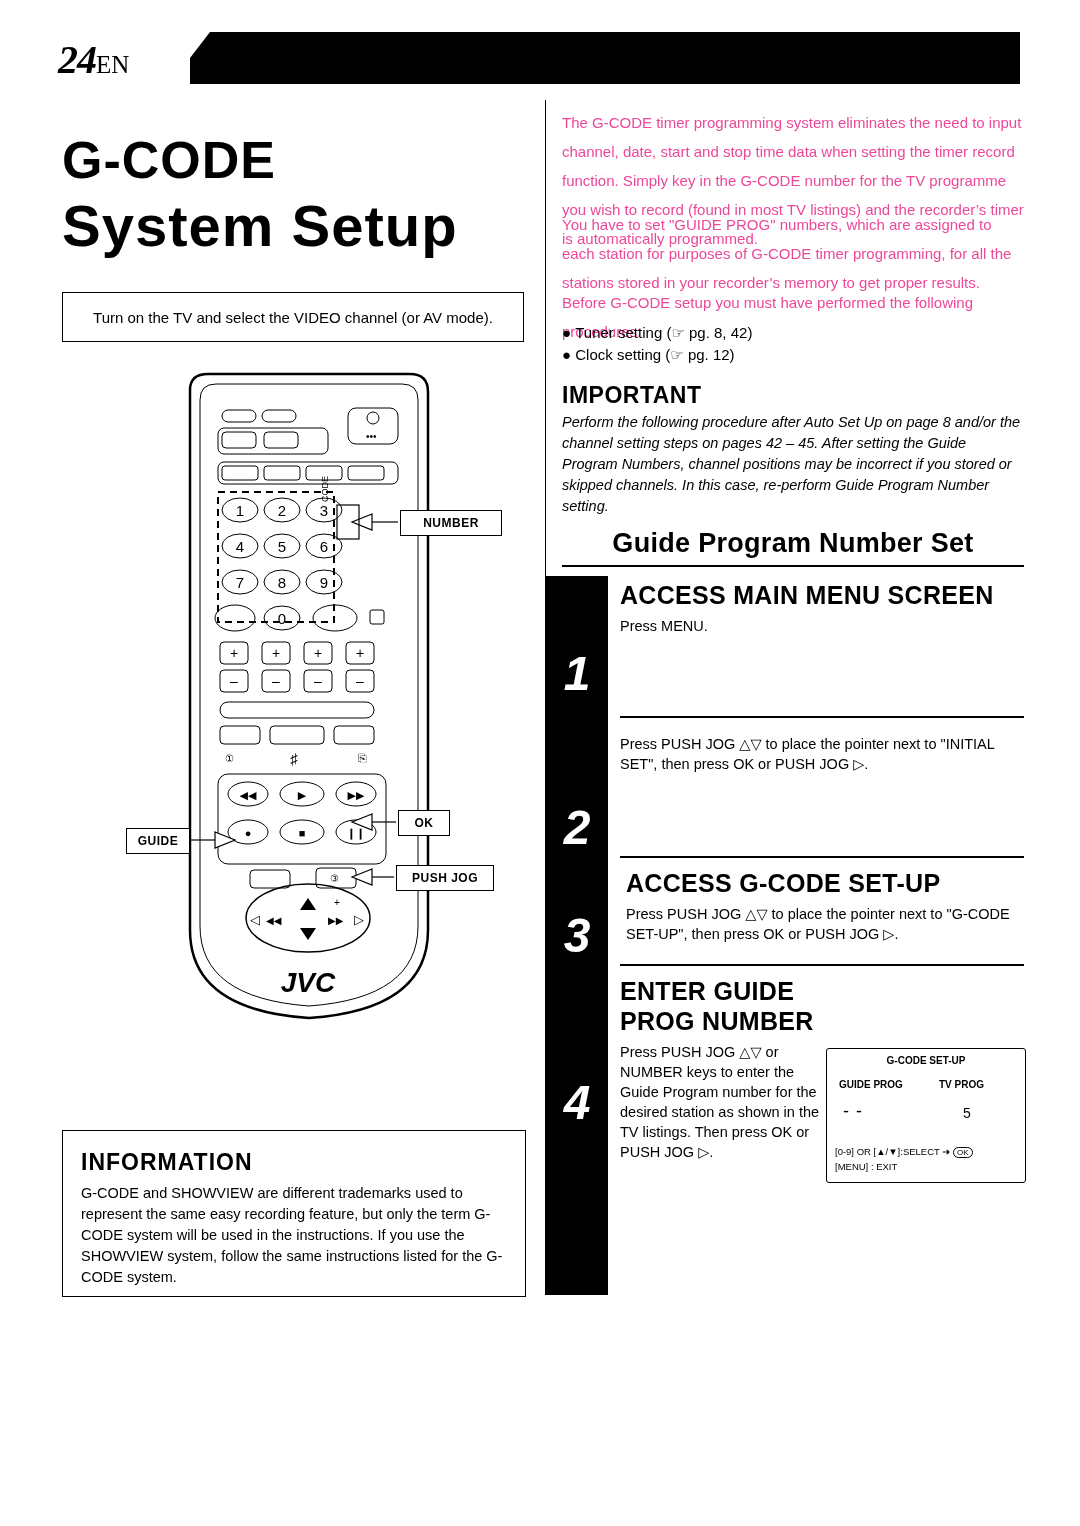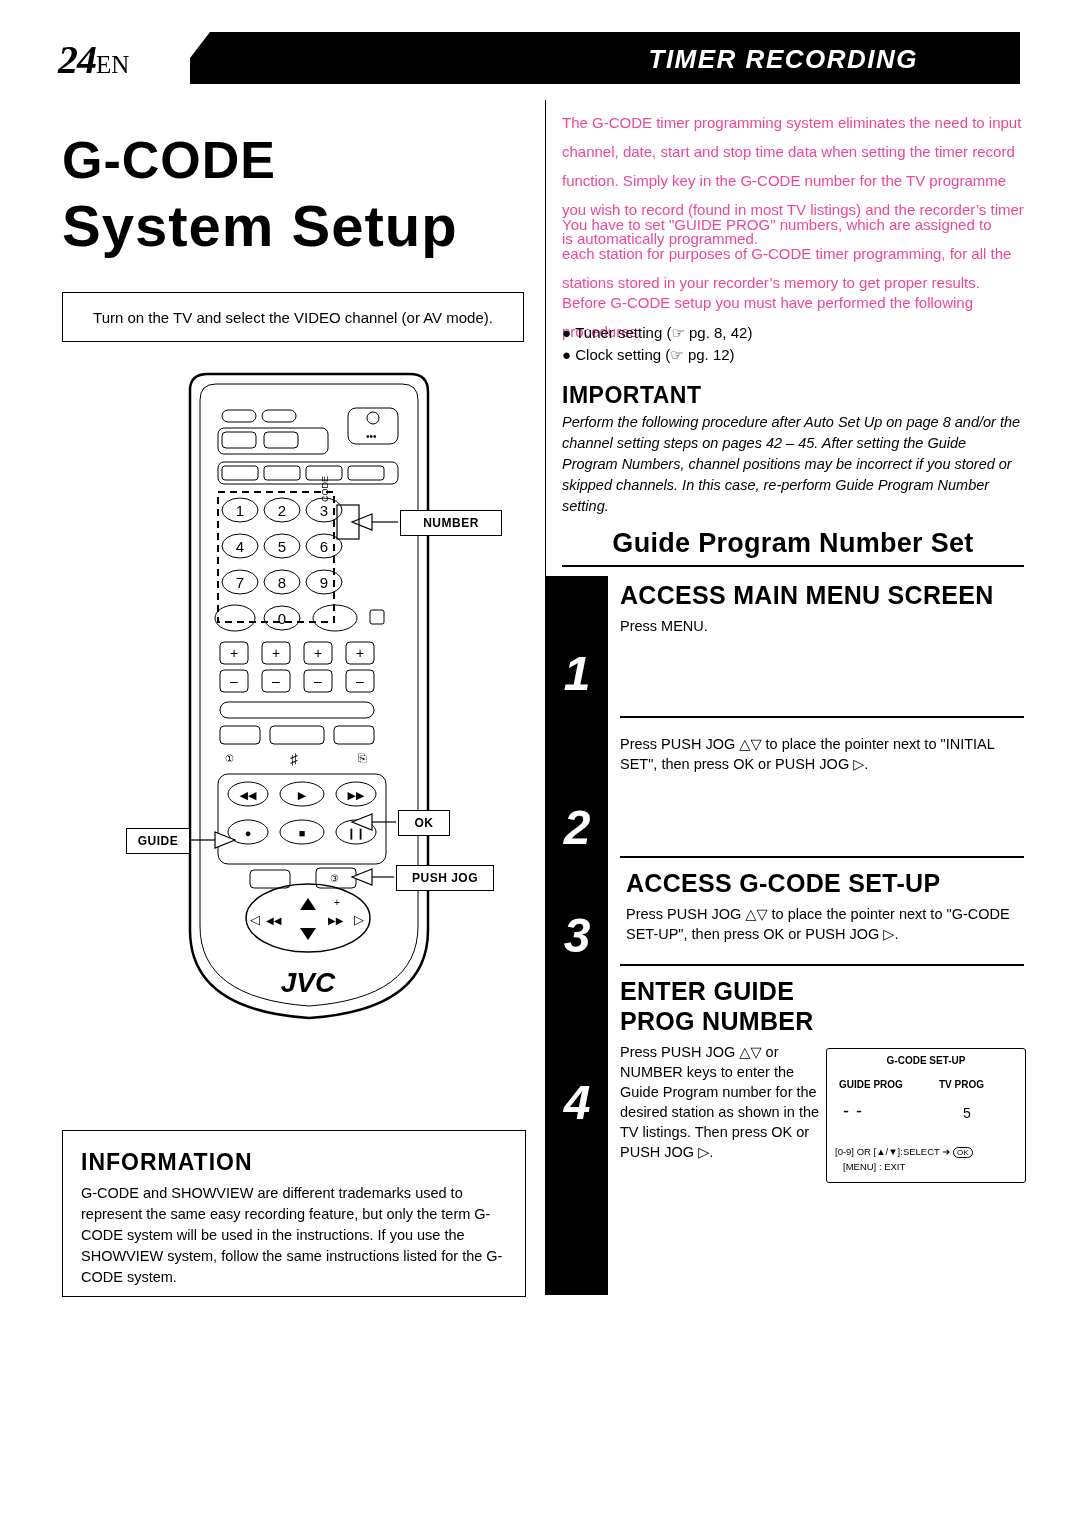--- a/index.html
+++ b/index.html
@@ -102,21 +102,21 @@
   .osd{
     position:absolute;left:826px;top:1048px;width:198px;height:133px;
     border:1px solid #000;border-radius:3px;font-size:10px;
   }
   .osd-title{position:absolute;top:6px;left:0;width:100%;text-align:center;font-size:10px;font-weight:bold;}
   .osd-gp{position:absolute;top:30px;left:12px;font-size:10px;font-weight:bold;}
   .osd-tv{position:absolute;top:30px;left:112px;font-size:10px;font-weight:bold;}
   .osd-five{position:absolute;top:56px;left:136px;font-size:14px;}
   .osd-dash{position:absolute;top:52px;left:16px;font-size:18px;letter-spacing:1px;}
   .osd-l1{position:absolute;bottom:24px;left:8px;font-size:9.5px;}
-  .osd-l2{position:absolute;bottom:10px;left:16px;font-size:9.5px;}
+  .osd-l2{position:absolute;bottom:10px;left:8px;font-size:9.5px;}
   .okglyph{display:inline-block;border:1px solid #000;border-radius:6px;padding:0 3px;font-size:8px;}
 
   
   .info-box{
     position:absolute;left:62px;top:1130px;width:462px;height:165px;
     border:1px solid #000;
   }
   .info-h{position:absolute;left:18px;top:18px;font-size:23px;font-weight:bold;letter-spacing:1px;}
   .info-b{position:absolute;left:18px;top:52px;width:428px;font-size:14.5px;line-height:21px;}
   .callout{
@@ -132,21 +132,20 @@
 </head>
 <body>
 
 <div class="page">
 
   <div class="hdr-bar"></div>
   <div class="hdr-wedge"></div>
   <div class="page-num">
     <span>24</span><span class="en">EN</span>
   </div>
-  <div class="hdr-title">TIMER RECORDING</div>
 
   <div class="title-gcode">G-CODE</div>
   <div class="title-sys">System Setup</div>
 
   <div class="tv-note">Turn on the TV and select the VIDEO channel (or AV mode).</div>
 
   <div class="vrule"></div>
 
   <div class="rt p1">The G-CODE timer programming system eliminates the need to input channel, date, start and stop time data when setting the timer record function. Simply key in the G-CODE number for the TV programme you wish to record (found in most TV listings) and the recorder’s timer is automatically programmed.</div>
   <div class="rt p2">You have to set "GUIDE PROG" numbers, which are assigned to each station for purposes of G-CODE timer programming, for all the stations stored in your recorder’s memory to get proper results.</div>

